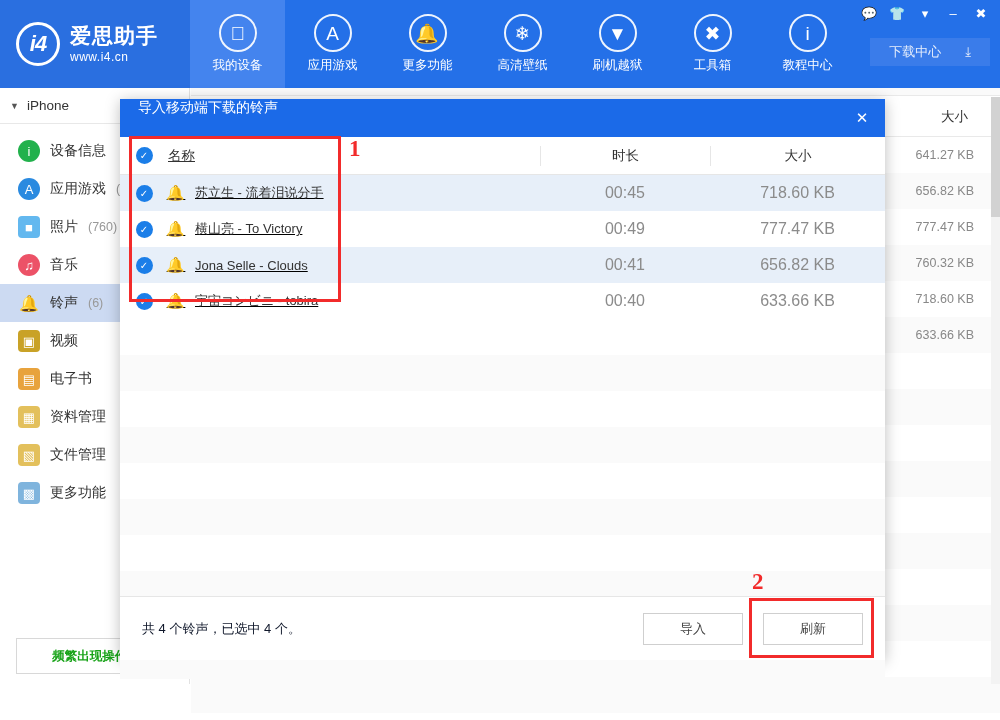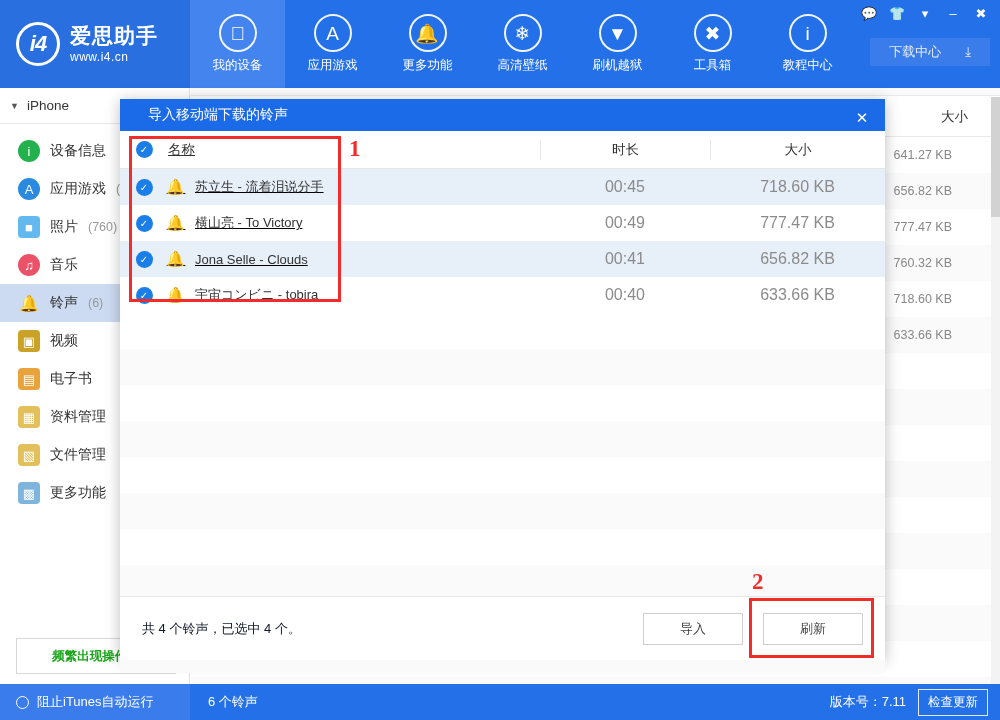--- a/index.html
+++ b/index.html
@@ -102,35 +102,35 @@
   .bg-hrow {
     height: 40px; display: flex; align-items: center;
     border-bottom: 1px solid #e9e9e9; background: #fff;
   }
   .bg-hcell {
     font-size: 13.5px; color: #333; text-align: right;
     padding-right: 32px; border-left: 1px solid #e5e5e5;
   }
   .bg-row { height: 36px; display: flex; align-items: center; }
   .bg-row:nth-child(odd) { background: #fafafa; }
-  .bg-cell { font-size: 12.5px; color: #888; text-align: right; padding-right: 48px; }
+  .bg-cell { font-size: 12.5px; color: #888; text-align: right; padding-right: 26px; }
   .scrollbar {
     position: absolute; right: 0; top: 9px; width: 9px; height: 587px; background: #f3f3f3;
   }
   .scrollthumb { position: absolute; right: 0; top: 0; width: 9px; height: 120px; background: #d2d2d2; }
 
   
   .dialog {
     position: absolute; left: 120px; top: 99px; width: 765px; height: 561px;
     background: #ffffff;
     box-shadow: 0 2px 14px rgba(0,0,0,0.26);
   }
   .dlg-title {
-    height: 32px; background: #1b6ae8; color: #fff;
-    display: flex; align-items: center; padding-left: 28px; font-size: 14px;
+    height: 38px; background: #1b6ae8; color: #fff;
+    display: flex; padding-left: 18px; font-size: 14px;
     position: relative;
   }
   .dlg-close {
     position: absolute; right: 12px; top: 8px; width: 22px; height: 22px;
     display: flex; align-items: center; justify-content: center;
     color: #fff; font-size: 15px; cursor: pointer;
   }
   .dlg-hrow {
     height: 38px; display: flex; align-items: center; background: #fff;
     border-bottom: 1px solid #e6e6e6;
@@ -463,23 +463,14 @@
       <div class="btn">刷新</div>
     </div>
   </div>
 
   <div class="anno-box" style="left:129px; top:136px; width:212px; height:166px;"></div>
   <div class="anno-num" style="left:349px; top:136px;">1</div>
 
   <div class="anno-box" style="left:749px; top:598px; width:125px; height:60px;"></div>
   <div class="anno-num" style="left:752px; top:569px;">2</div>
 
-  <div class="statusbar">
-    <div class="sb-left">
-      <span class="radio-ring"></span>
-      <span>阻止iTunes自动运行</span>
-    </div>
-    <div class="sb-mid">6 个铃声</div>
-    <div class="sb-ver">版本号：7.11</div>
-    <div class="sb-btn">检查更新</div>
-  </div>
 
 </div>
 
 </body></html>

